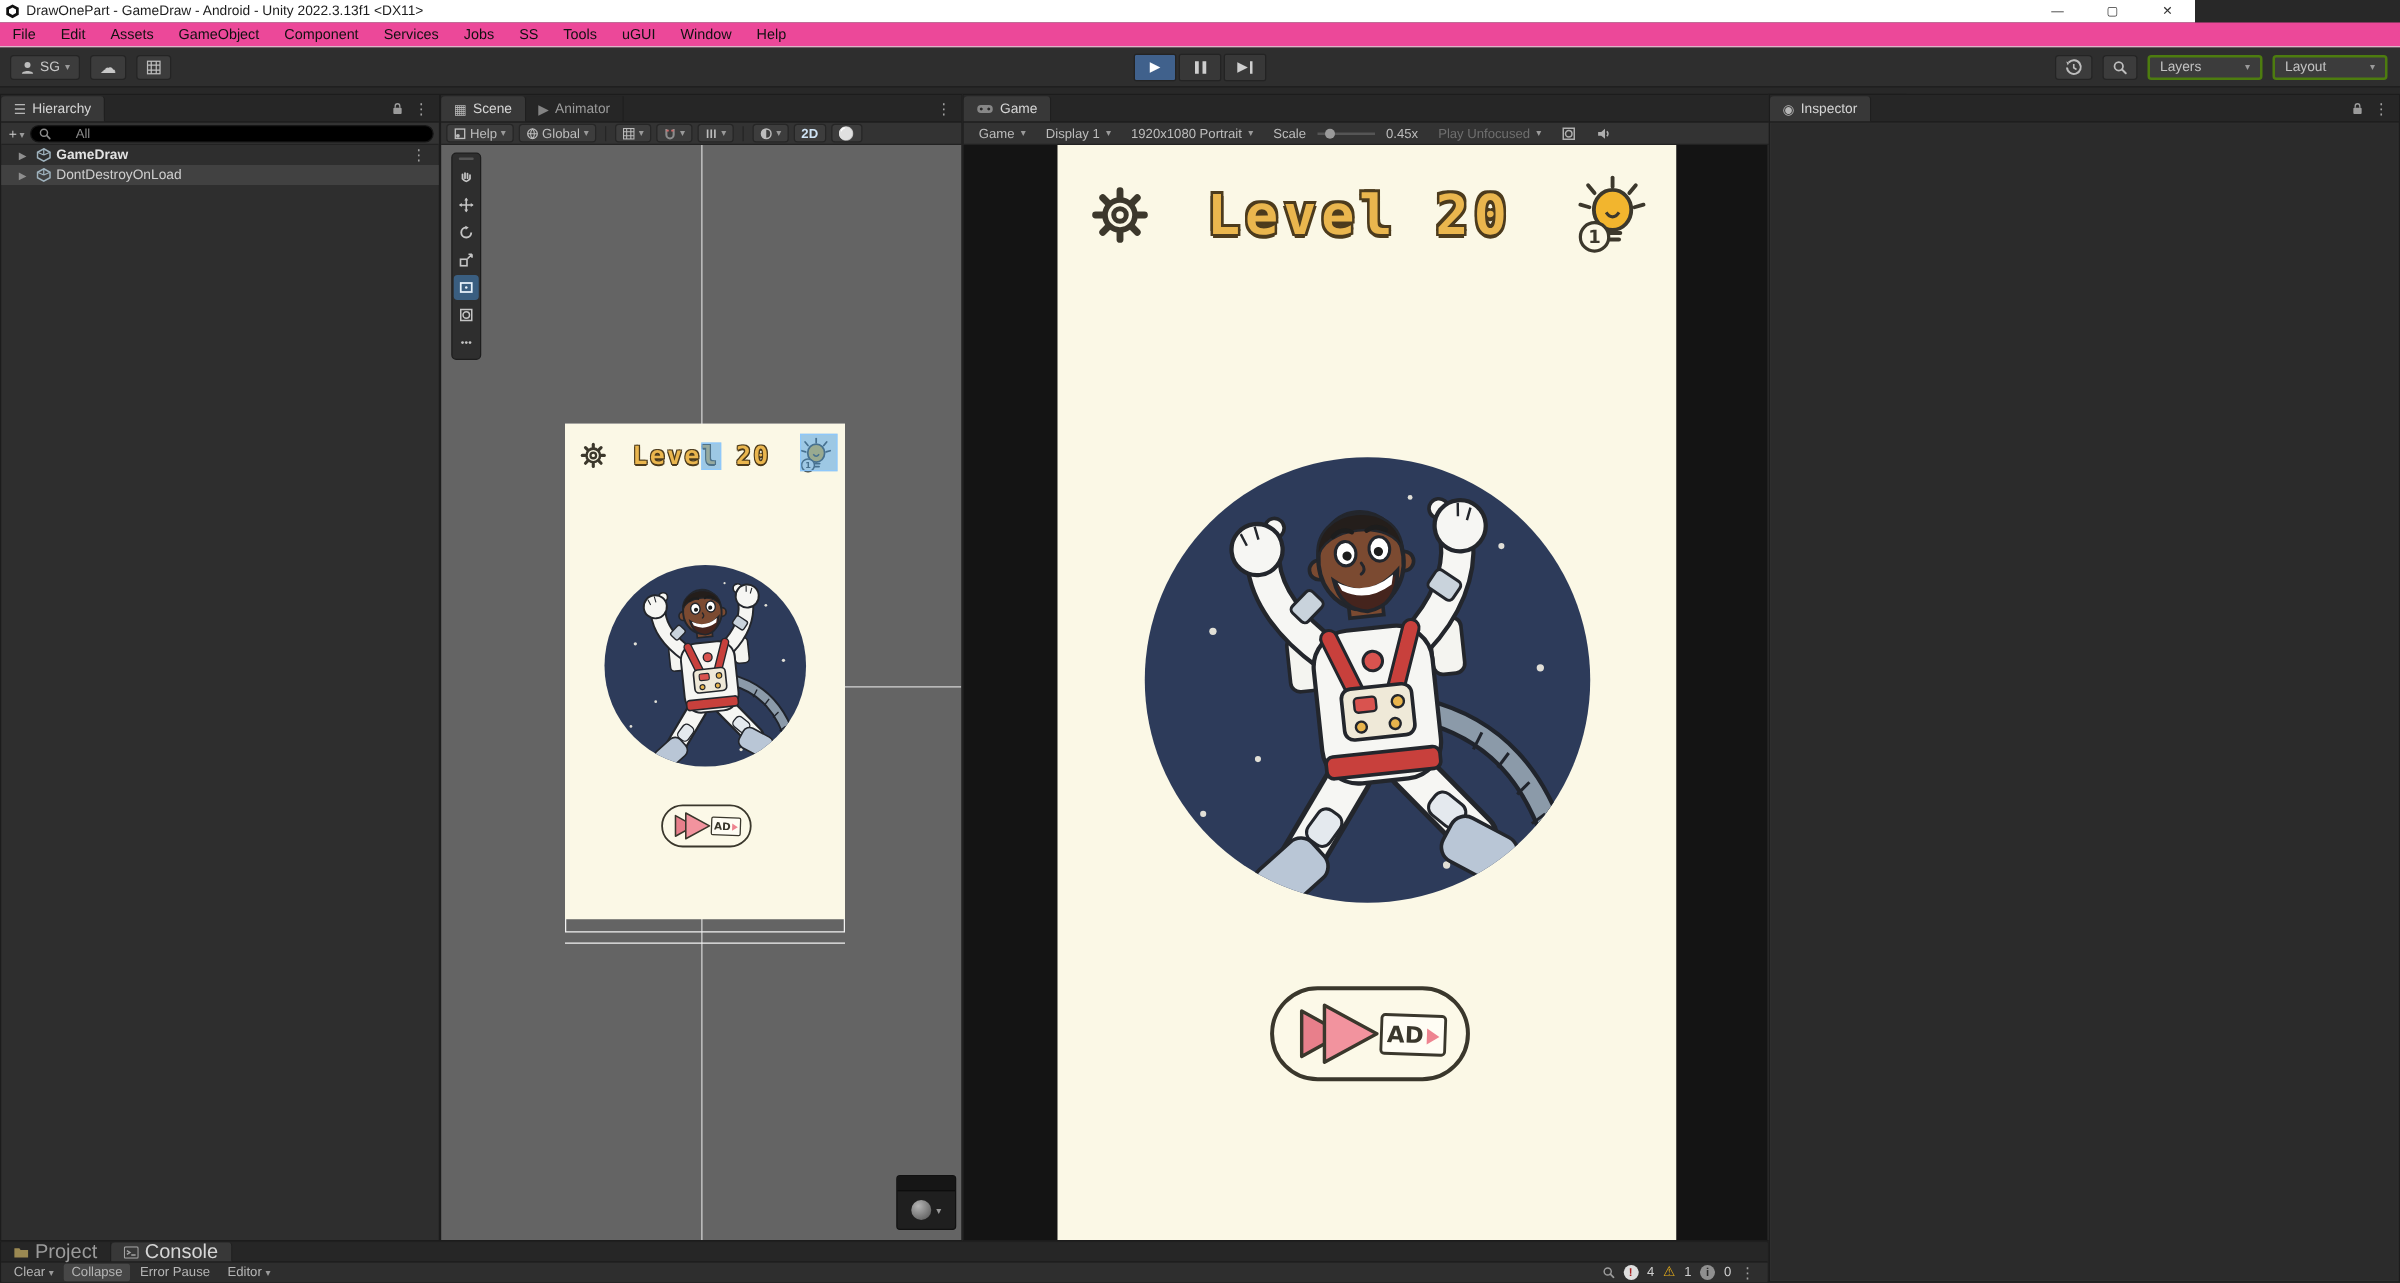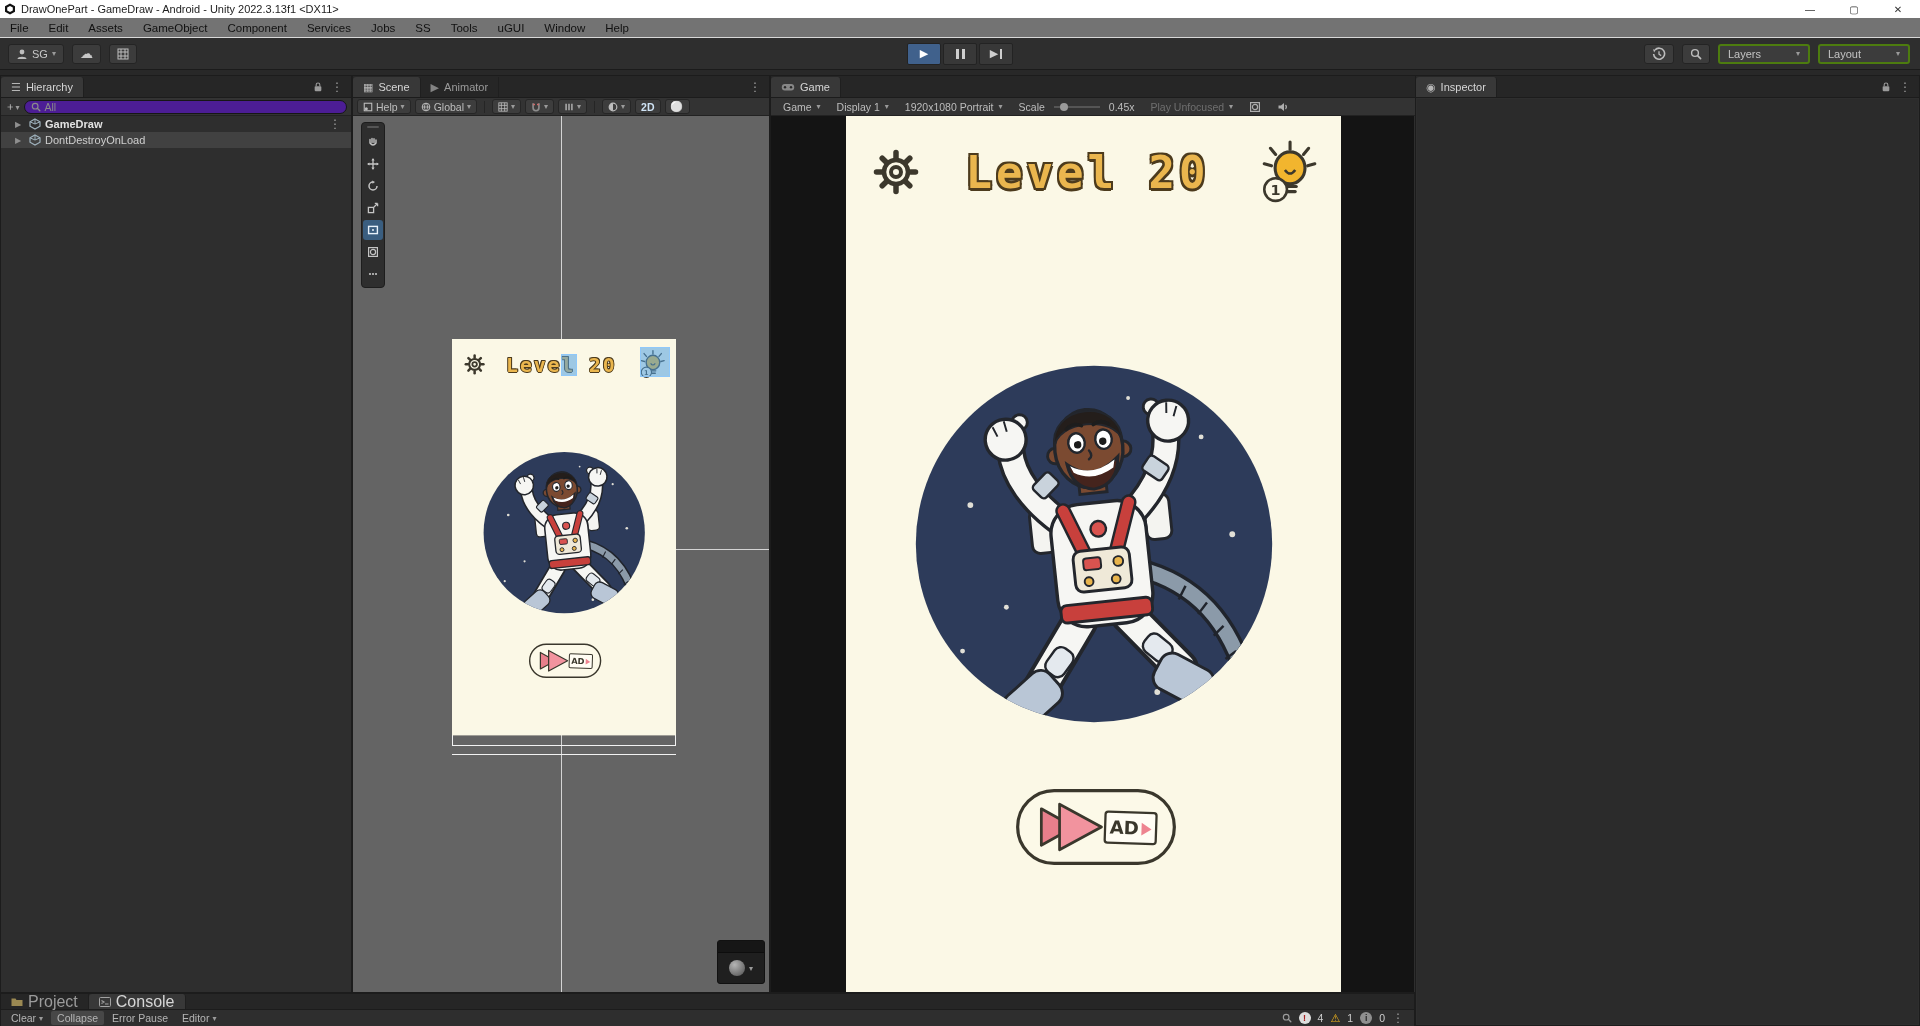--- a/index.html
+++ b/index.html
@@ -1,27 +1,27 @@
 <!DOCTYPE html>
 <html><head>
 <meta charset="utf-8">
 <style>
   * { margin:0; padding:0; box-sizing:border-box; }
   html,body { width:1920px; height:1026px; overflow:hidden; background:#1e1e1e;
     font-family:"Liberation Sans", sans-serif; }
   #app { position:relative; width:1920px; height:1026px; background:#282828; }
 
   
-  #titlebar { position:absolute; left:0; top:0; width:1920px; height:18px; background:#ffffff;
+  #titlebar { position:absolute; left:0; top:0; width:1756px; height:18px; background:#ffffff;
     display:flex; align-items:center; font-size:11px; color:#1d1d1d; padding-left:4px; }
   #titlebar .tlogo { width:12px; height:12px; margin-right:5px; }
   #winbtns { margin-left:auto; display:flex; }
   #winbtns span { width:44px; height:18px; display:flex; align-items:center; justify-content:center;
     font-size:10px; color:#333; cursor:default; }
-  #menubar { position:absolute; left:0; top:18px; width:1920px; height:20px; background:#737373;
+  #menubar { position:absolute; left:0; top:18px; width:1920px; height:20px; background:#ec4899;
     display:flex; align-items:center; font-size:11.5px; color:#111; border-bottom:1px solid #d8d8d8; }
   #menubar span { padding:0 10px; }
 
   
   #toolbar { position:absolute; left:0; top:38px; width:1920px; height:32px; background:#2e2e2e;
     border-bottom:1px solid #1b1b1b; display:flex; align-items:center; color:#c8c8c8; font-size:11px; }
   .tbgroup { display:flex; align-items:center; gap:8px; }
   .tbbtn { background:#3c3c3c; border:1px solid #242424; border-radius:3px; height:20px;
     display:flex; align-items:center; justify-content:center; padding:0 7px; gap:4px; color:#c8c8c8; }
   .caret { font-size:8px; color:#9a9a9a; }
@@ -46,22 +46,22 @@
   .tab.active { background:#383838; color:#d6d6d6; border-radius:3px 3px 0 0; }
   .tab .ticon { opacity:.8; display:flex; }
   .tabbar .rightIcons { margin-left:auto; display:flex; gap:8px; padding-right:8px; align-items:center;
     height:100%; color:#9b9b9b; }
   .kebab { font-size:12px; color:#a0a0a0; letter-spacing:0; }
   .subbar { height:18px; background:#333333; border-bottom:1px solid #222; display:flex;
     align-items:center; font-size:10.5px; color:#bdbdbd; padding:0 4px; gap:4px; }
 
   
   #hierarchy { left:0; top:75px; width:352px; height:918px; }
-  #hierarchy .searchbox { flex:1; height:14px; background:#4c1d95; border:1px solid #161616;
-    border-radius:8px; display:flex; align-items:center; padding:0 6px; gap:4px; color:#8a8a8a; }
+  #hierarchy .searchbox { flex:1; height:14px; background:#000000; border:1px solid #161616;
+    border-radius:8px; display:flex; align-items:center; padding:0 6px; gap:20px; color:#8a8a8a; }
   .hrow { height:16px; display:flex; align-items:center; gap:4px; font-size:11px; color:#cfcfcf;
     padding-left:14px; }
   .hrow.selected { background:#414141; }
   .hrow .exp { color:#8f8f8f; font-size:8px; width:10px; }
   .hrow .rowkebab { margin-left:auto; margin-right:10px; }
 
   
   #scene { left:352px; top:75px; width:418px; height:918px; }
   #scene .subbar .chip { display:flex; align-items:center; gap:3px; background:#3d3d3d;
     border:1px solid #262626; border-radius:3px; height:15px; padding:0 5px; }

